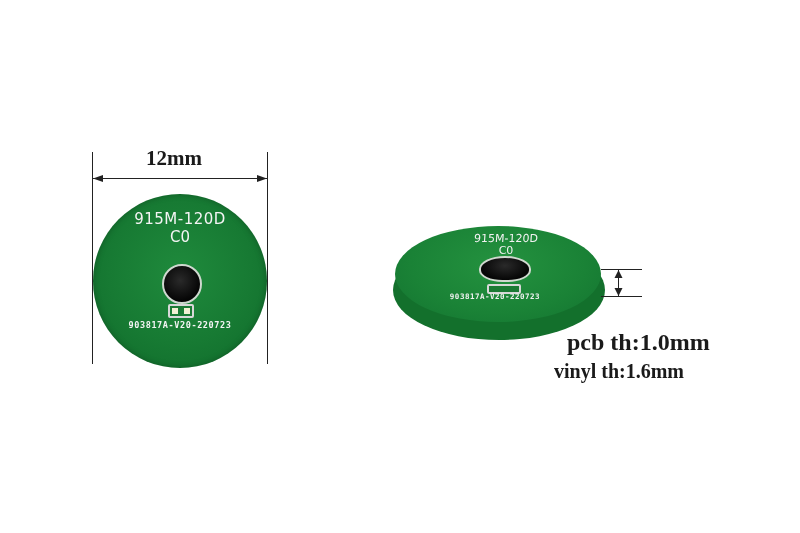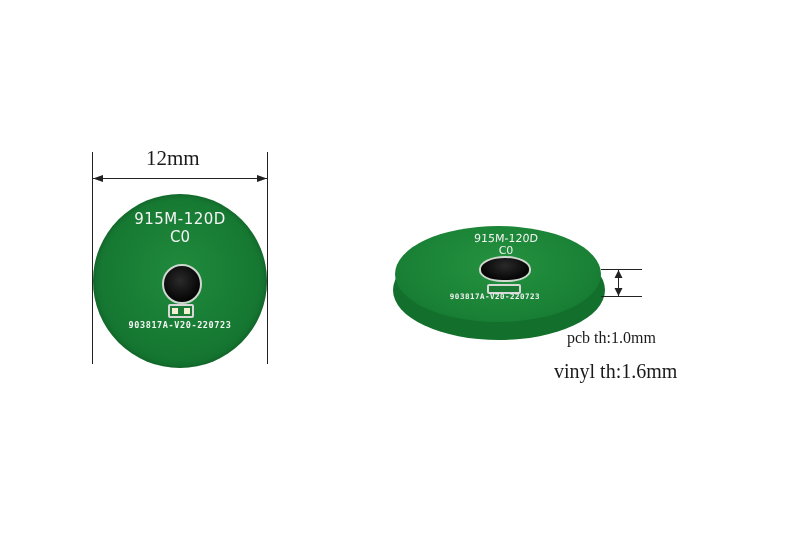--- a/index.html
+++ b/index.html
@@ -1,18 +1,18 @@
 <!DOCTYPE html>
 <html><head>
   <meta charset="utf-8">
   <style>
     html, body { margin: 0; padding: 0; background: #ffffff; }
     body { width: 800px; height: 533px; position: relative; overflow: hidden; font-family: "Liberation Serif", serif; }
 
-    .dim-label { position: absolute; font-family: "Liberation Serif", serif; color: #1a1a1a; }
+    .dim-label { position: absolute; font-family: "Liberation Serif", serif; color: #1a1a1a; font-weight: bold; }
     .vline { position: absolute; background: #222; }
     .hline { position: absolute; background: #222; }
 
     
     .front-disc {
       position: absolute; left: 93px; top: 194px; width: 174px; height: 174px; border-radius: 50%;
       background: radial-gradient(circle at 50% 45%, #1f8a3c 0%, #177a33 55%, #0f6a2a 100%);
       box-shadow: inset 0 0 6px rgba(0,0,0,0.25);
     }
     .front-disc .t1 { position: absolute; left: 0; right: 0; top: 16px; text-align: center; color: #f4f4f4;
@@ -79,14 +79,14 @@
 <div class="hline" style="left:601px; top:269px; width:41px; height:1px;"></div>
 <div class="hline" style="left:601px; top:296px; width:41px; height:1px;"></div>
 <div class="vline" style="left:618px; top:270px; width:1px; height:26px;"></div>
 <svg style="position:absolute; left:614px; top:270px;" width="9" height="8">
     <polygon points="4.5,0 0.5,8 8.5,8" fill="#222"></polygon>
   </svg>
 <svg style="position:absolute; left:614px; top:288px;" width="9" height="8">
     <polygon points="4.5,8 0.5,0 8.5,0" fill="#222"></polygon>
   </svg>
 
-<div class="dim-label" style="left:567px; top:329px; font-size:16px;">pcb th:1.0mm</div>
+<div class="dim-label" style="left:567px; top:329px; font-size:24px;">pcb th:1.0mm</div>
 <div class="dim-label" style="left:554px; top:360px; font-size:20px;">vinyl th:1.6mm</div>
 
 </body></html>

